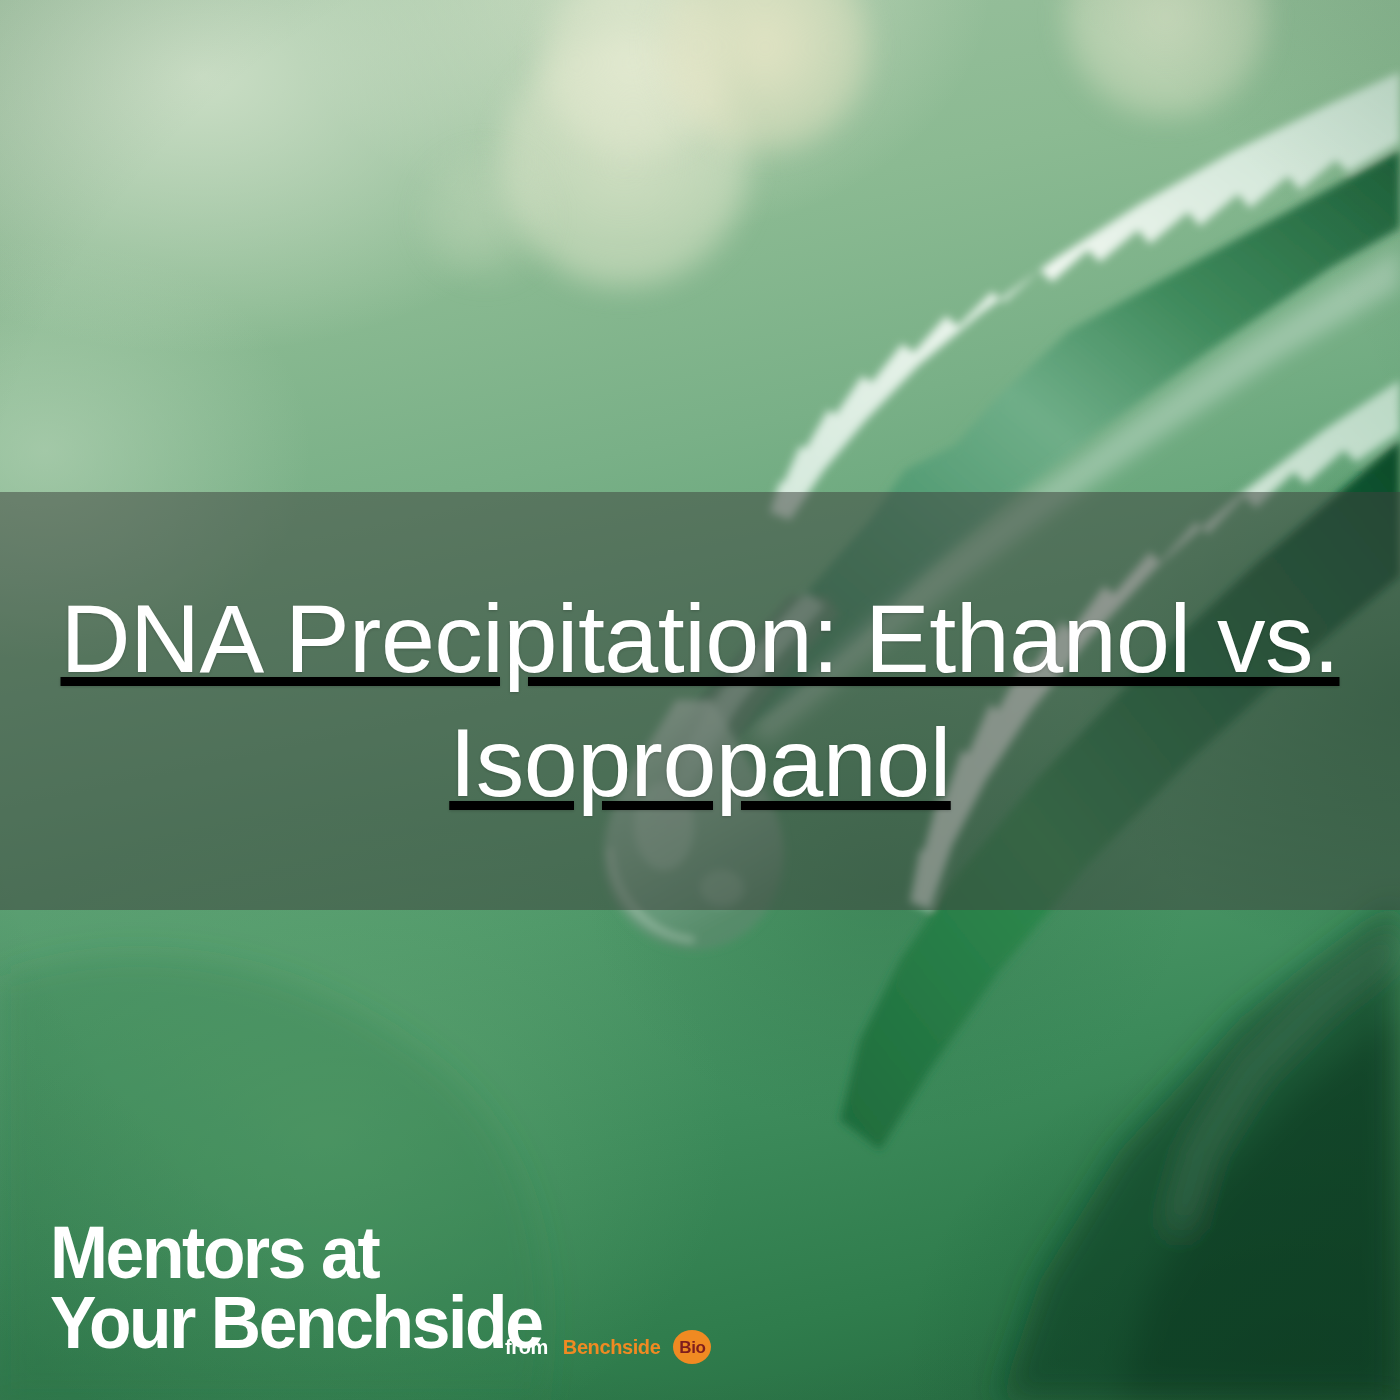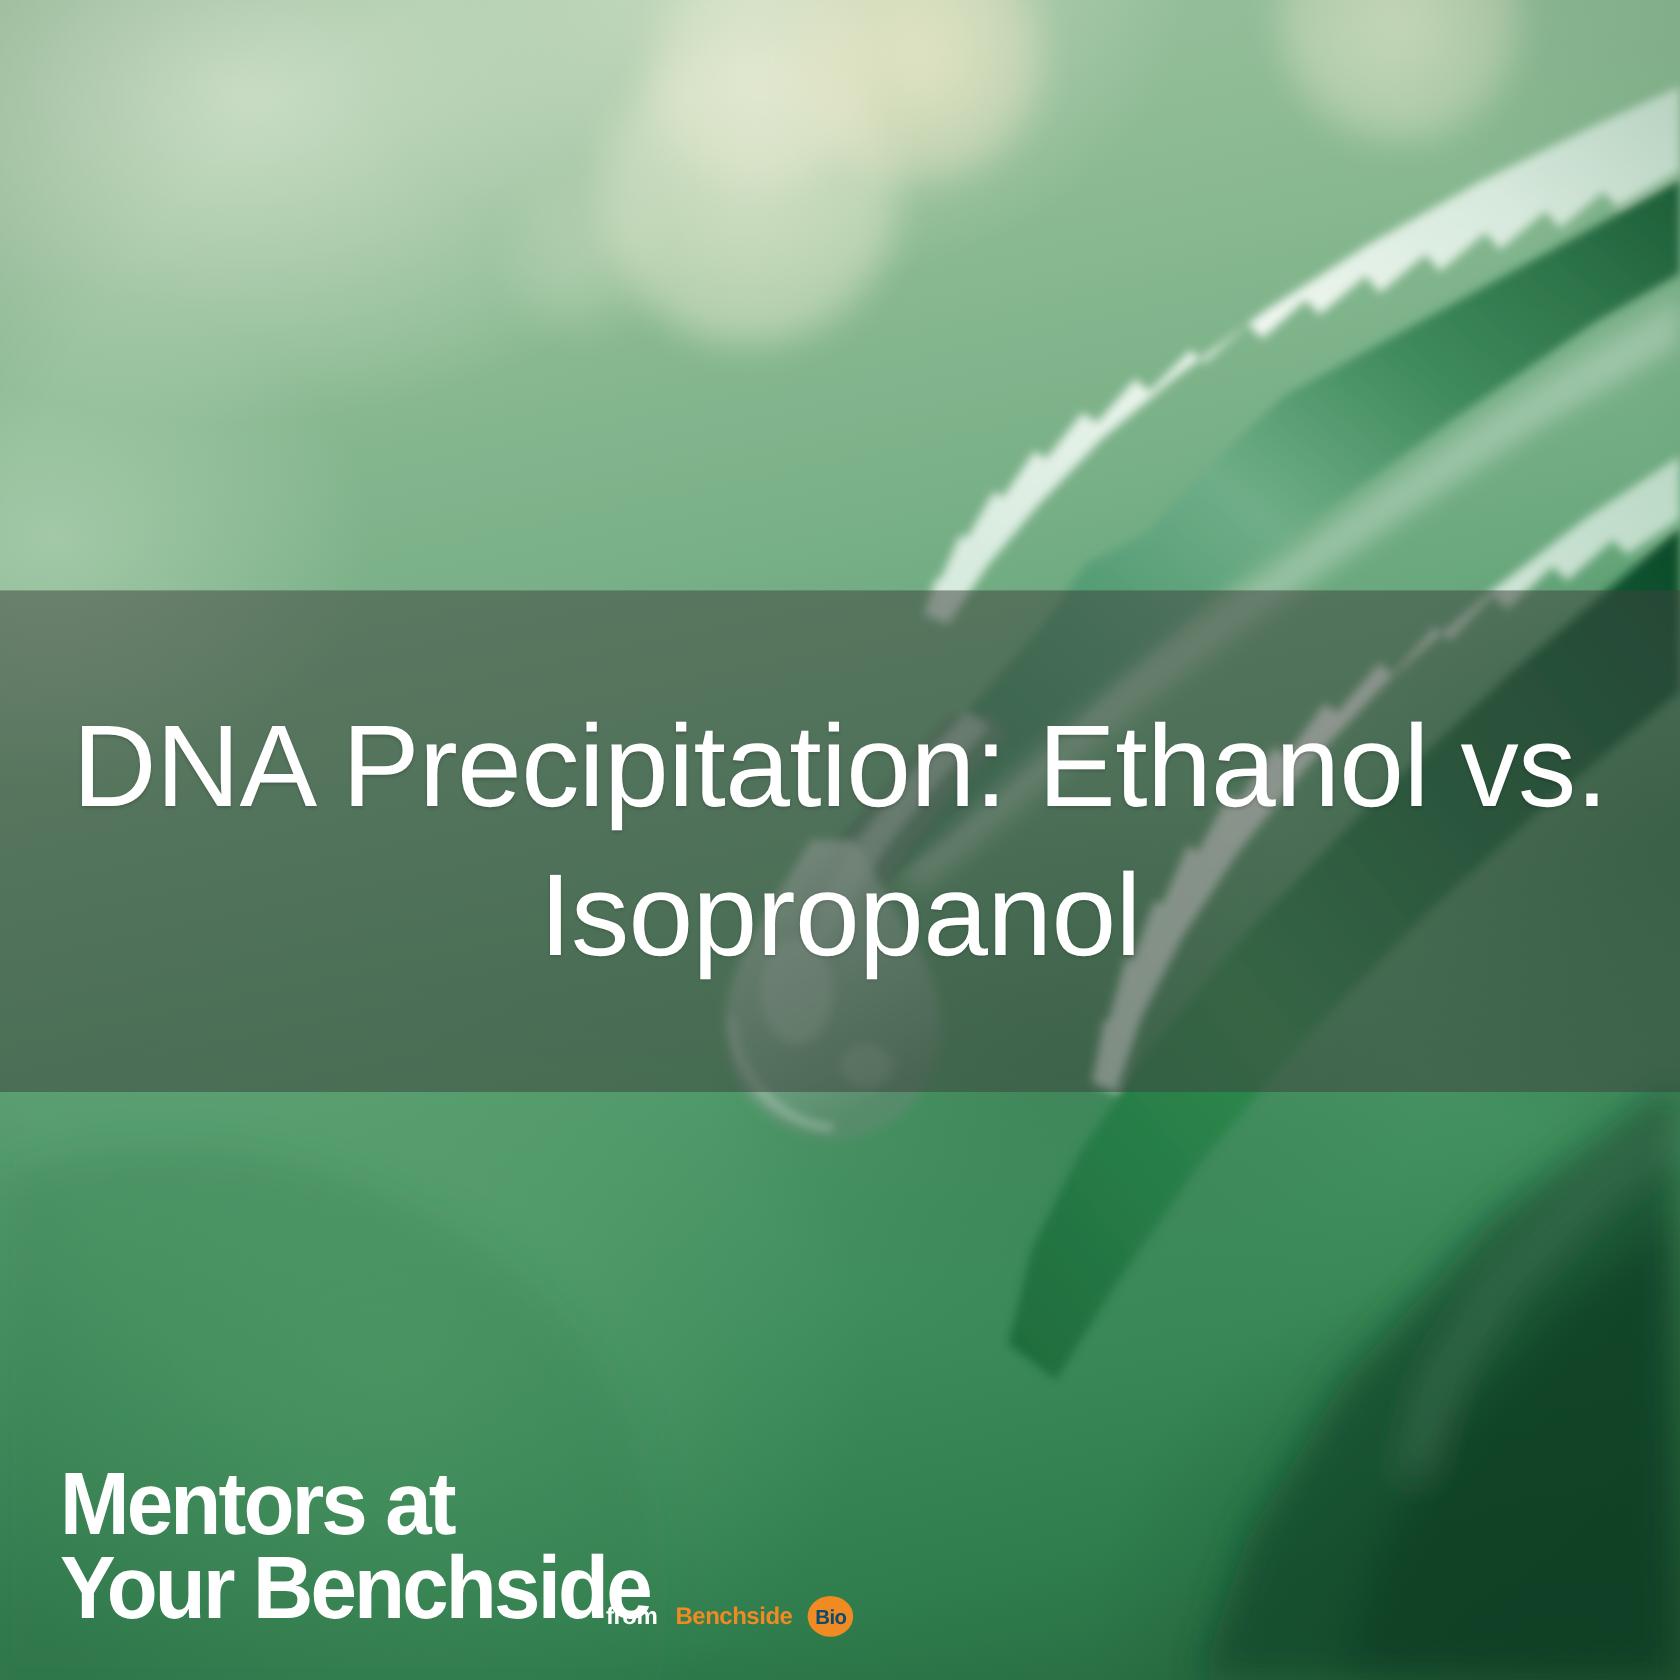--- a/index.html
+++ b/index.html
@@ -105,20 +105,21 @@
     position: absolute;
     left: 0;
     top: 492px;
     width: 1400px;
     height: 418px;
     background: rgba(62, 68, 62, 0.52);
     display: flex;
     flex-direction: column;
     align-items: center;
     justify-content: center;
+    text-decoration: underline;
   }
 
   #title-text {
     width: 1400px;
     text-align: center;
     color: #ffffff;
     font-family: "Liberation Sans", sans-serif;
     font-weight: 400;
     font-size: 97px;
     line-height: 124px;
@@ -163,21 +164,21 @@
   #brand-from .from-word { color: #ffffff; }
   #brand-from .brand-name { color: #f08a22; }
   #brand-from .brand-bio-badge {
     display: inline-flex;
     align-items: center;
     justify-content: center;
     width: 38px;
     height: 34px;
     border-radius: 50%;
     background: #f08a22;
-    color: #0c4a6e;
+    color: #7f1d1d;
     font-size: 17px;
     font-weight: 700;
     margin-left: -2px;
   }
 </style>
 </head>
 <body>
 
 <div id="cover">
 

